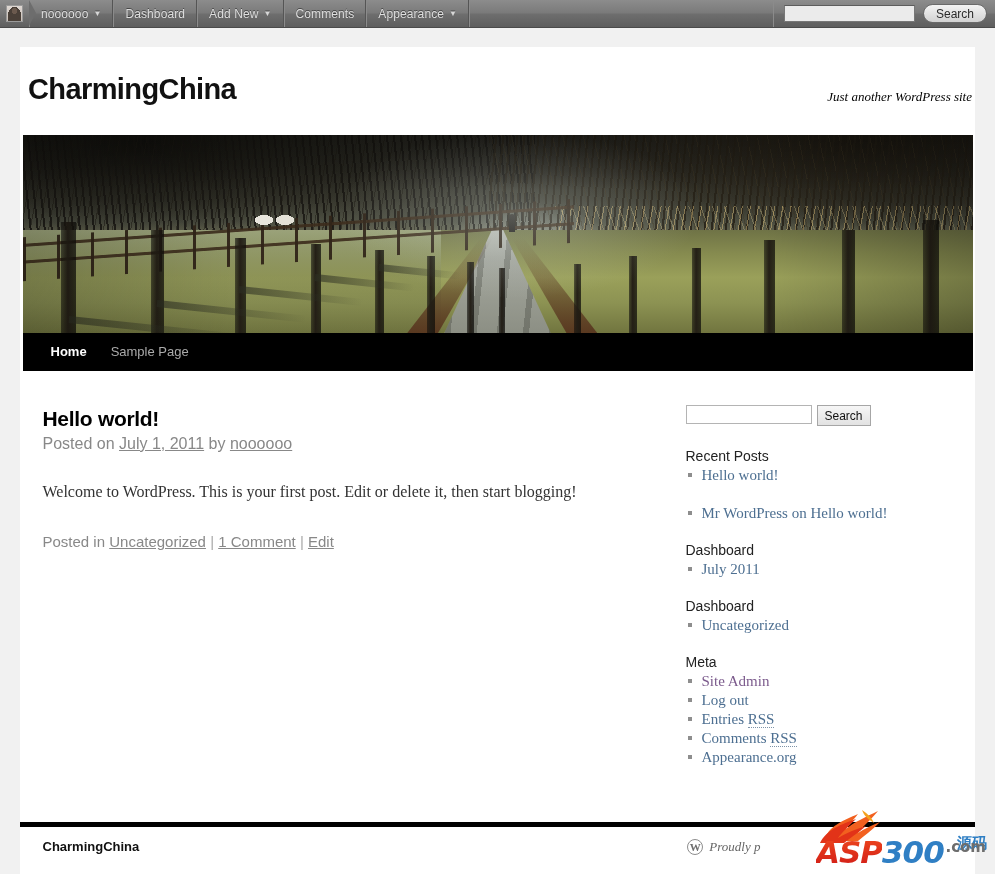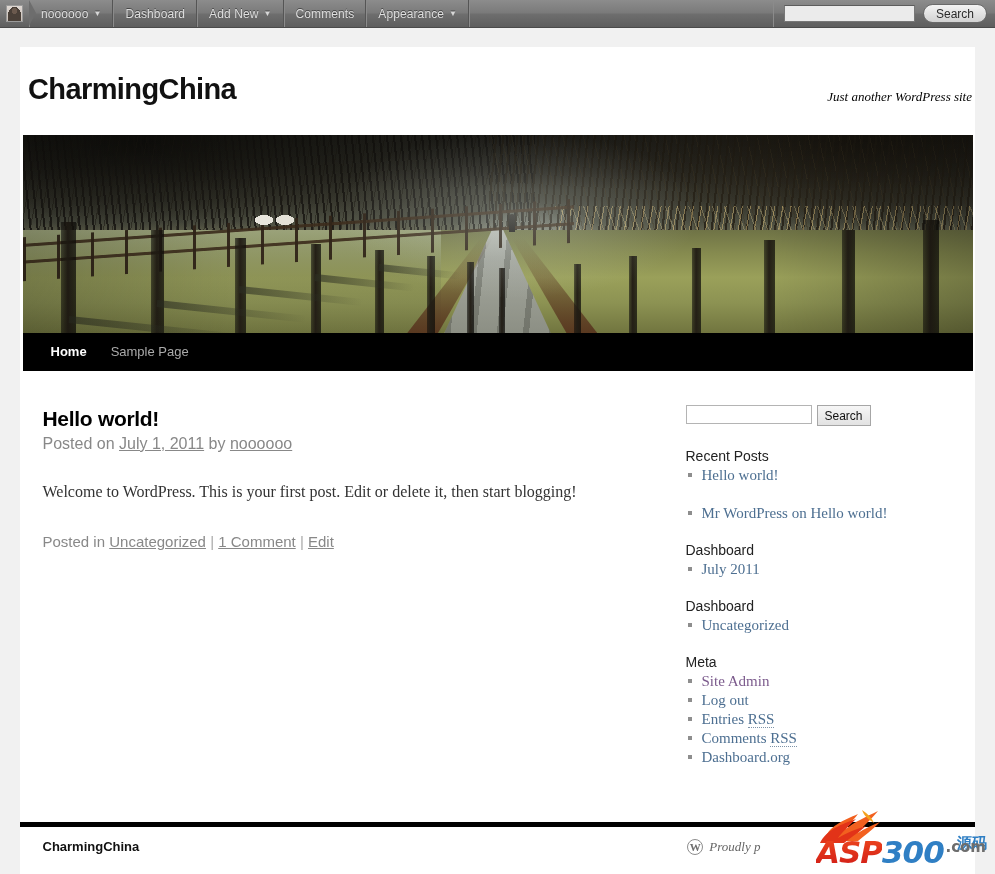--- a/index.html
+++ b/index.html
@@ -548,21 +548,21 @@
           <li>
             <a href="#">Log out</a>
           </li>
           <li>
             <a href="#"><span>Entries </span><abbr class="rss">RSS</abbr></a>
           </li>
           <li>
             <a href="#"><span>Comments </span><abbr class="rss">RSS</abbr></a>
           </li>
           <li>
-            <a href="#">Dashboard.org</a>
+            <a href="#">Appearance.org</a>
           </li>
         </ul>
       </div>
 
     </div>
   </div>
 
   <div id="colophon">
     <div id="colophon-inner">
       <div id="site-info">CharmingChina</div>

